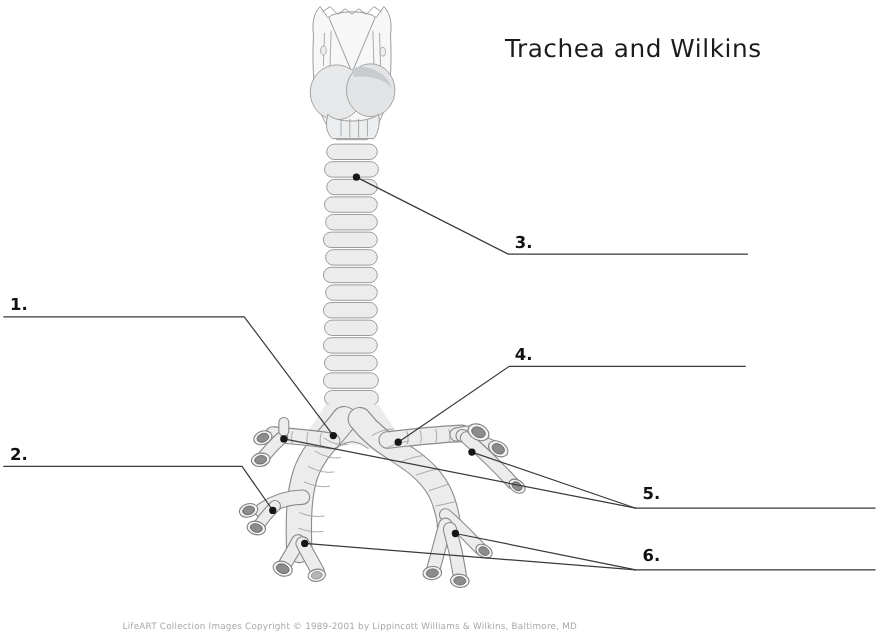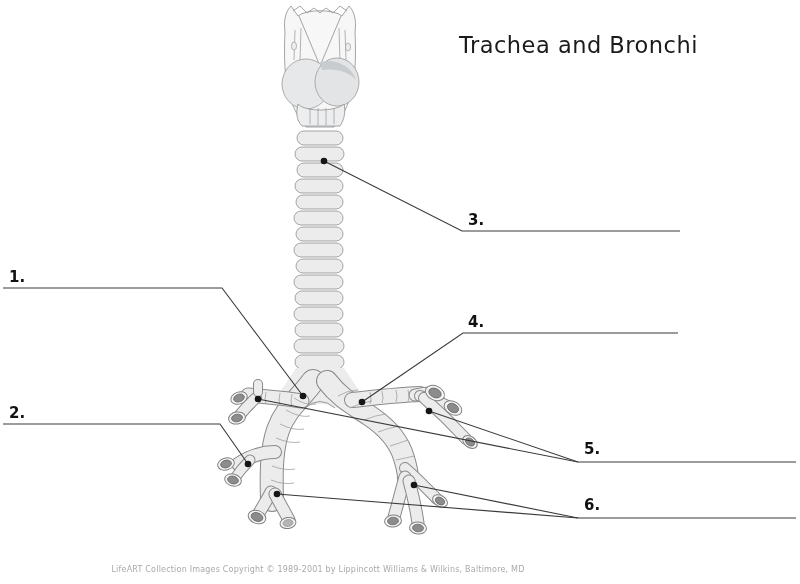--- a/index.html
+++ b/index.html
@@ -188,21 +188,21 @@
       <circle class="dot" cx="248" cy="464" r="3.3"></circle>
       <circle class="dot" cx="324" cy="161" r="3.3"></circle>
       <circle class="dot" cx="362" cy="402" r="3.3"></circle>
       <circle class="dot" cx="258" cy="399" r="3.3"></circle>
       <circle class="dot" cx="429" cy="411" r="3.3"></circle>
       <circle class="dot" cx="277" cy="494" r="3.3"></circle>
       <circle class="dot" cx="414" cy="485" r="3.3"></circle>
     </g>
   </svg>
 
-  <div class="page-title">Trachea and Bronchi</div>
+  <div class="page-title">Trachea and Wilkins</div>
 
   <div class="num-label lbl-1">1.</div>
   <div class="num-label lbl-2">2.</div>
   <div class="num-label lbl-3">3.</div>
   <div class="num-label lbl-4">4.</div>
   <div class="num-label lbl-5">5.</div>
   <div class="num-label lbl-6">6.</div>
 
   <div class="copyright">LifeART Collection Images Copyright © 1989-2001 by Lippincott Williams &amp; Wilkins, Baltimore, MD</div>
 </div>

